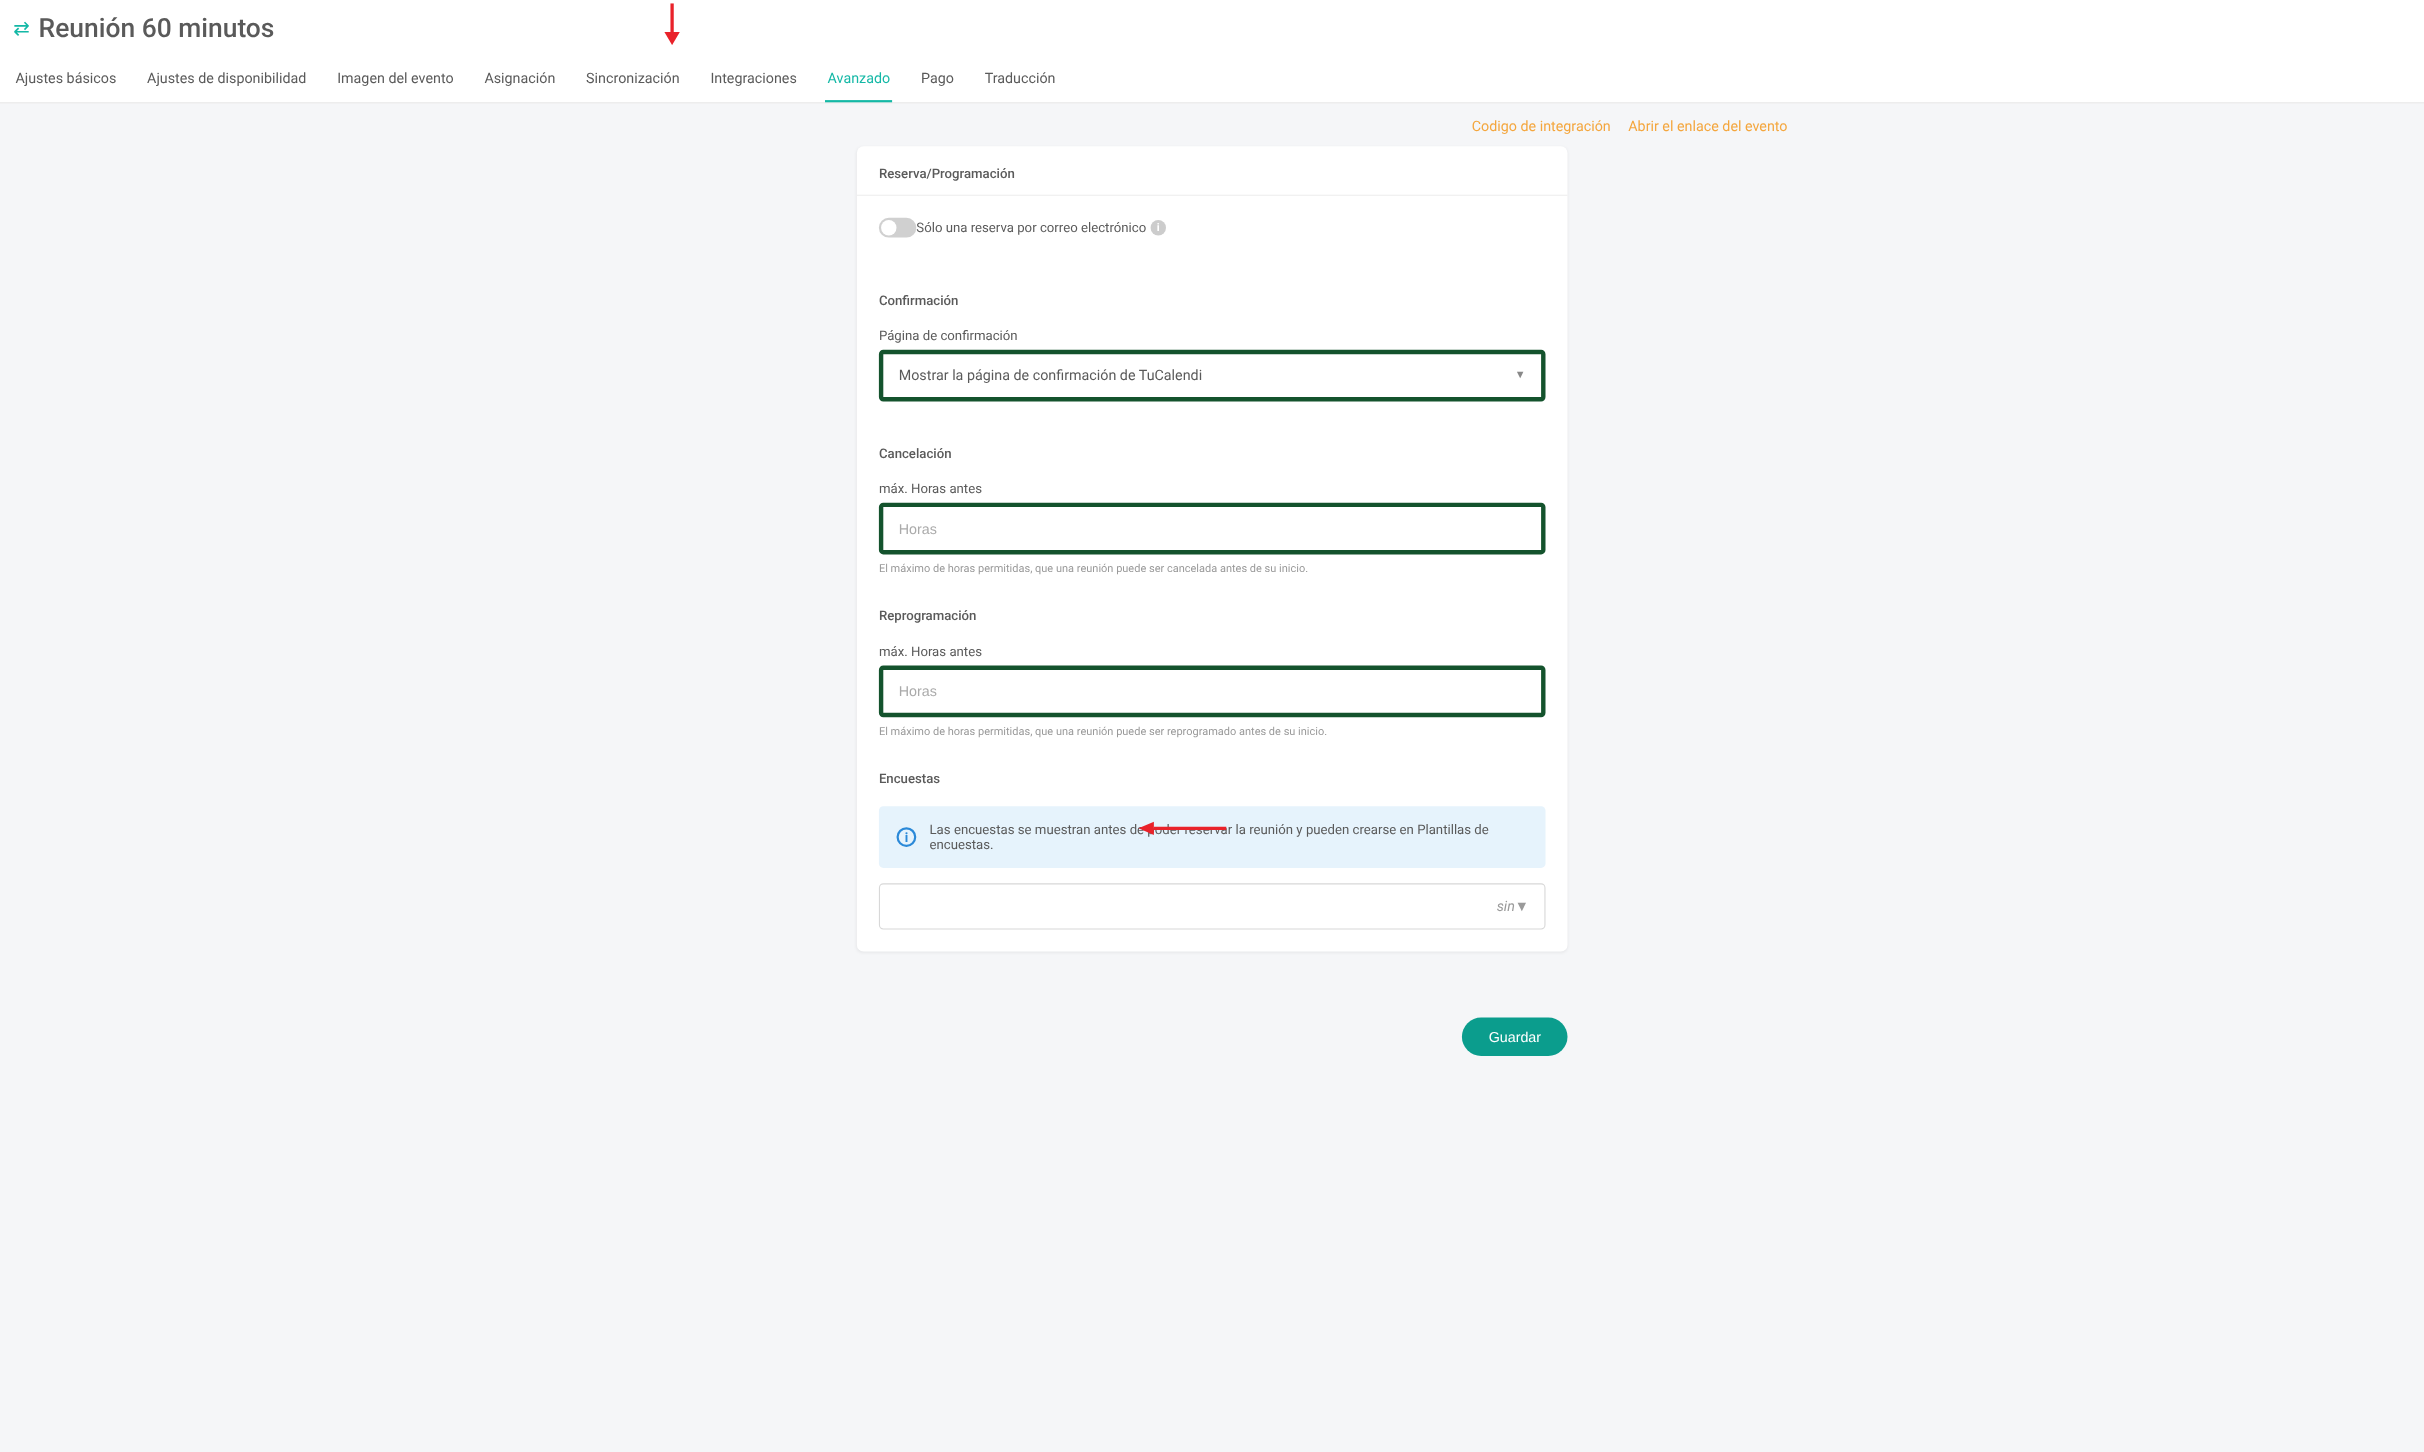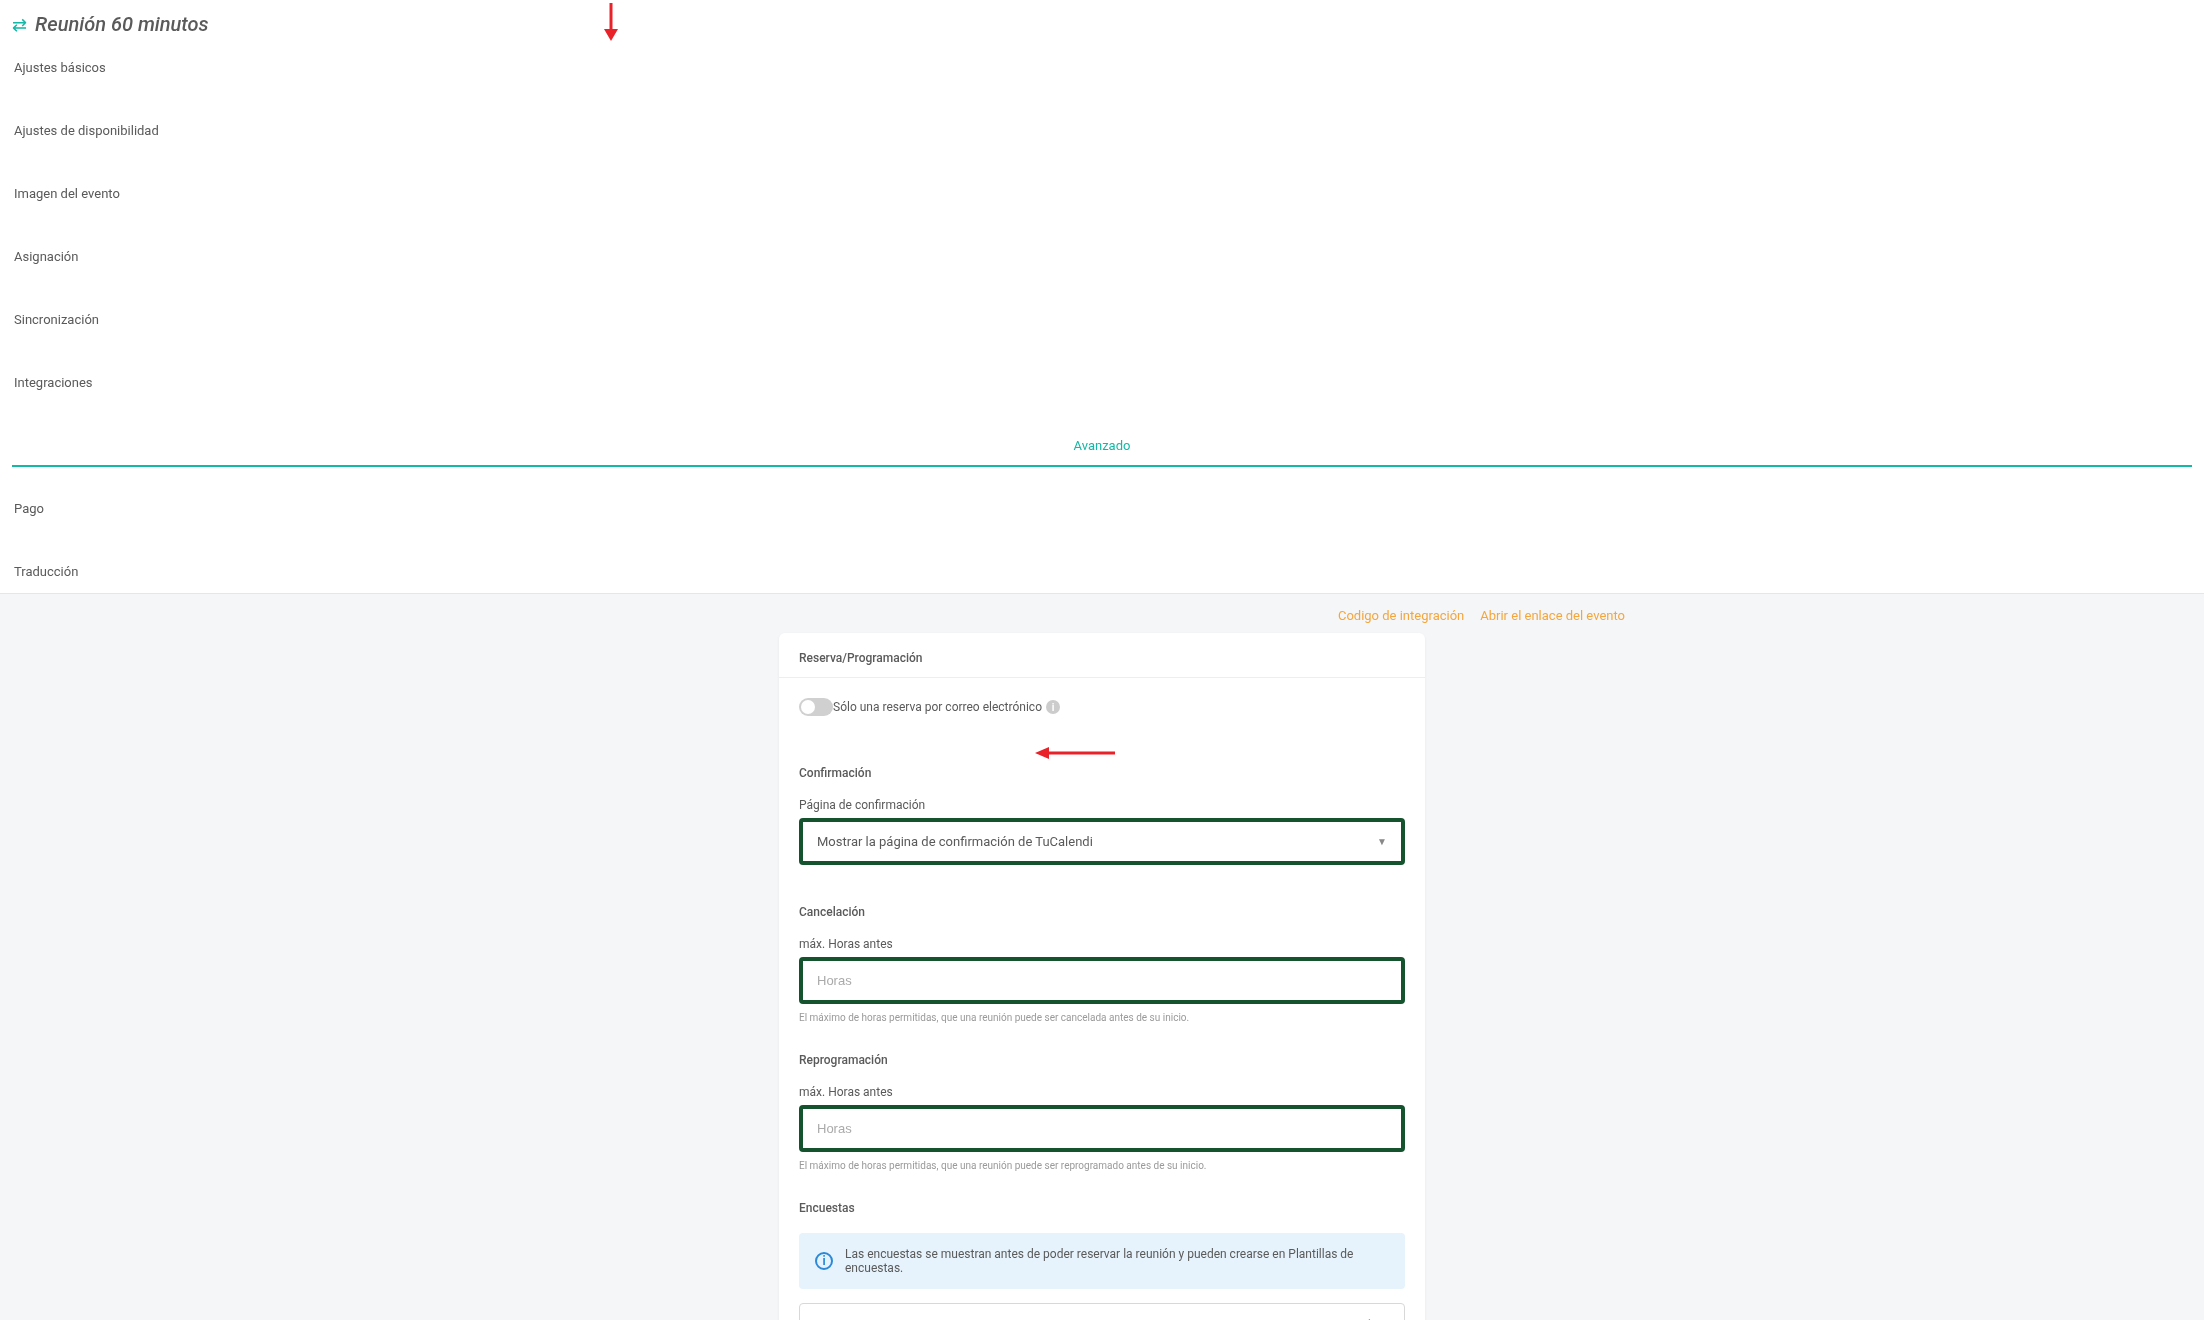--- a/index.html
+++ b/index.html
@@ -1,21 +1,21 @@
 <!DOCTYPE html>
 <html><head>
   <meta charset="utf-8">
   <style>
     * { box-sizing: border-box; margin: 0; padding: 0; }
     body { font-family: -apple-system, BlinkMacSystemFont, "Segoe UI", Roboto, Helvetica, Arial, sans-serif; background: #f5f6f8; color: #5a5a5a; font-size: 13px; }
     .header { background: #fff; border-bottom: 1px solid #e6e6e6; padding: 0 12px; }
     .title-row { display: flex; align-items: center; padding: 12px 0 6px; }
     .swap-icon { color: #14b8a6; margin-right: 8px; font-size: 18px; }
-    .page-title { font-size: 20px; font-weight: 500; color: #5a5a5a; font-style: italic; }
-    .tabs { display: flex; gap: 24px; padding-top: 8px; flex-direction: column; }
+    .page-title { font-size: 24px; font-weight: 500; color: #5a5a5a; }
+    .tabs { display: flex; gap: 24px; padding-top: 8px; }
     .tab { padding: 10px 2px 12px; color: #5a5a5a; cursor: pointer; border-bottom: 2px solid transparent; font-size: 13px; }
     .tab.active { color: #14b8a6; border-bottom-color: #14b8a6; text-align: center; }
     .top-links { max-width: 1046px; margin: 0 auto; display: flex; justify-content: flex-end; gap: 16px; padding: 14px 0 10px; }
     .top-link { color: #f4a63d; font-size: 13px; text-decoration: none; cursor: pointer; text-align: right; }
     .card { max-width: 646px; margin: 0 auto 60px; background: #fff; border-radius: 6px; box-shadow: 0 1px 3px rgba(0,0,0,0.06); padding: 0 0 20px; }
     .section-heading { font-size: 12px; color: #5a5a5a; padding: 18px 20px 12px; border-bottom: 1px solid #eee; font-weight: 500; }
     .section-heading.no-border { border-bottom: none; padding-bottom: 8px; padding-top: 40px; }
     .toggle-row { display: flex; align-items: center; padding: 20px 20px 10px; }
     .toggle { width: 34px; height: 18px; background: #d0d0d0; border-radius: 10px; position: relative; cursor: pointer; }
     .toggle::after { content: ""; position: absolute; left: 2px; top: 2px; width: 14px; height: 14px; background: #fff; border-radius: 50%; }

